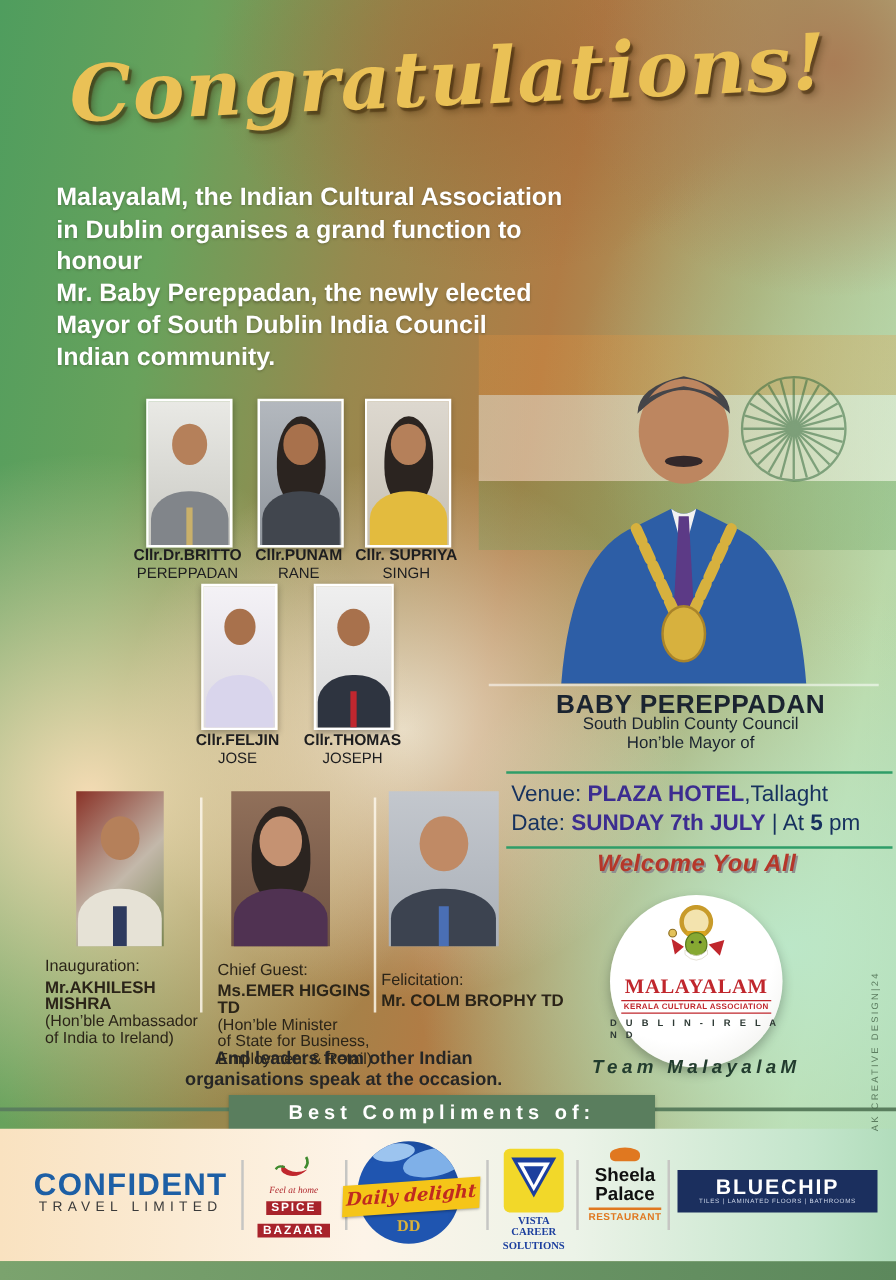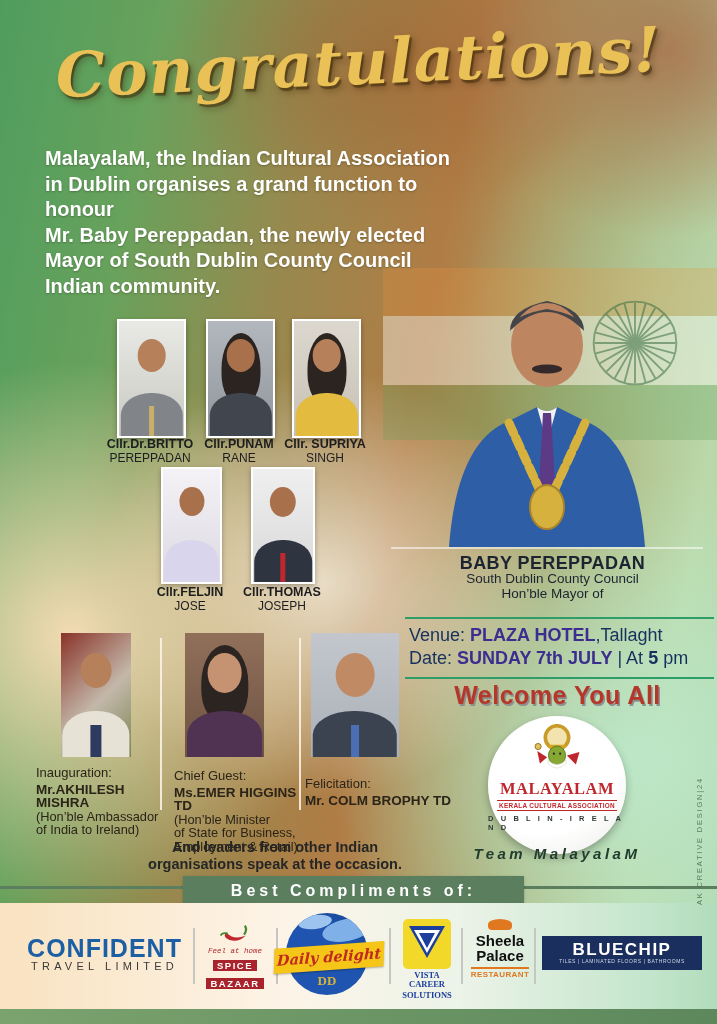--- a/index.html
+++ b/index.html
@@ -43,31 +43,31 @@
     transform:translateX(-50%);border-radius:50%;background:var(--skin,#b5805a);}
   .ph-torso{position:absolute;left:50%;bottom:-3%;width:96%;height:40%;
     transform:translateX(-50%);border-radius:48% 48% 0 0;background:var(--suit,#555);}
   .ph-tie{position:absolute;left:50%;bottom:0;width:9%;height:26%;
     transform:translateX(-50%);background:var(--tie,#b3272f);}
   
   .cap{position:absolute;text-align:center;color:#1d1d1f;line-height:14px;}
   .cap .b{font-weight:bold;font-size:12.5px;}
   .cap .r{font-size:12px;}
   .mayor-cap{left:400px;top:556px;width:305px;text-align:center;color:#1b2430;line-height:15px;}
-  .mayor-cap .b{font-weight:bold;font-size:18px;letter-spacing:.4px;}
+  .mayor-cap .b{font-weight:bold;font-size:21px;letter-spacing:.4px;}
   .mayor-cap .r{font-size:13.5px;}
   .mayor{border-bottom:2px solid rgba(255,255,255,.55);}
   
   .venue{left:405px;top:617px;width:305px;
     border-top:2.5px solid #2f9d68;border-bottom:2.5px solid #2f9d68;
     padding:5px 0 7px 4px;color:#16315e;font-size:18px;line-height:23px;}
   .venue b{color:#3c2d90;}
   .welcome{left:405px;top:681px;width:305px;text-align:center;
-    font-size:25px;font-weight:bold;color:#b5372a;letter-spacing:.5px;
-    text-shadow:1.5px 1.5px 0 #8f8f8f;}
+    font-size:19px;font-weight:bold;color:#b5372a;letter-spacing:.5px;
+    text-shadow:1.5px 1.5px 0 #8f8f8f;font-style:italic;}
   
   .logo-circle{left:488px;top:716px;width:138px;height:138px;border-radius:50%;
     background:radial-gradient(circle at 40% 30%,#ffffff 60%,#e9e9e4 100%);
     box-shadow:0 4px 9px rgba(0,0,0,.28);display:flex;flex-direction:column;
     align-items:center;justify-content:flex-start;padding-top:8px;box-sizing:border-box;}
   .logo-name{font-family:"Liberation Serif",serif;font-weight:bold;font-size:16.5px;
     color:#c0272d;letter-spacing:.5px;margin-top:1px;}
   .logo-sub{font-size:6.4px;font-weight:bold;color:#c0272d;letter-spacing:.3px;
     border-top:1px solid #c0272d;border-bottom:1px solid #c0272d;padding:1px 2px;margin-top:1px;}
   .logo-loc{font-size:7.5px;font-weight:bold;color:#2e3a35;letter-spacing:2.6px;margin-top:3px;}
@@ -86,21 +86,21 @@
   .comp-bar{left:183px;top:876px;width:341px;height:30px;background:#5a7e5e;
     color:#fff;font-weight:bold;font-size:16px;letter-spacing:4px;
     text-align:center;line-height:30px;box-shadow:0 1px 3px rgba(0,0,0,.2);}
   
   .strip{left:0;top:903px;width:717px;height:106px;
     background:linear-gradient(90deg,#f9e2c0 0%,#fdf4e8 38%,#ecf3e8 60%,#c3e5cb 85%,#a4d6b0 100%);padding-left:48px;}
   .ssep{position:absolute;top:25px;width:1.5px;height:56px;background:#c6c6c3;}
   .sp{position:absolute;text-align:center;}
   .conf1{font-size:25px;font-weight:bold;color:#1d5fa5;letter-spacing:1px;line-height:24px;}
   .conf2{font-size:11px;color:#3a3a3a;letter-spacing:4.2px;line-height:13px;}
-  .spice-tag{font-family:Liberation Mono, monospace;font-style:italic;font-size:7.5px;color:#b0272d;line-height:8px;}
+  .spice-tag{font-family:Liberation Serif, serif;font-style:italic;font-size:7.5px;color:#b0272d;line-height:8px;}
   .spice-blk{display:inline-block;background:#a8232b;color:#fff;font-weight:bold;
     font-size:9.5px;letter-spacing:1.5px;line-height:11px;padding:0 4px;margin-top:1px;}
   .daily-circle{position:absolute;width:82px;height:82px;border-radius:50%;
     background:radial-gradient(circle at 35% 70%,#1f55b0 55%,#16418c 100%);overflow:hidden;}
   .daily-wave{position:absolute;left:36px;top:6px;width:50px;height:22px;border-radius:50%;
     background:#7fb0e8;transform:rotate(-12deg);}
   .daily-wave2{position:absolute;left:12px;top:2px;width:34px;height:14px;border-radius:50%;
     background:#9cc4ef;transform:rotate(-8deg);}
   .daily-ribbon{position:absolute;left:-13px;top:32px;width:110px;height:25px;background:#f5c518;
     transform:rotate(-4deg) skewX(-6deg);box-shadow:0 1px 2px rgba(0,0,0,.3);
@@ -164,21 +164,21 @@
       </g>
     </svg>
   </div>
 
   <div class="abs title">Congratulations!</div>
 
   <div class="abs intro">
     <div>MalayalaM, the Indian Cultural Association</div>
     <div>in Dublin organises a grand function to honour</div>
     <div>Mr. Baby Pereppadan, the newly elected</div>
-    <div>Mayor of South Dublin County Council</div>
+    <div>Mayor of South Dublin India Council</div>
     <div>Indian community.</div>
   </div>
 
   <div class="portrait framed" style="left:117px;top:319px;width:65px;height:115px;--bg:linear-gradient(180deg,#e9e9e5,#c9c9c3);--skin:#b5805a;--suit:#81858a;--tie:#c9b06a;">
     <div class="ph-head"></div>
     <div class="ph-torso"></div>
       <div class="ph-tie"></div>
   </div>
   <div class="portrait framed" style="left:206px;top:319px;width:65px;height:115px;--bg:linear-gradient(180deg,#b3b8be,#8f959c);--skin:#a8714c;--suit:#41464e;">
     <div class="ph-hair"></div>

